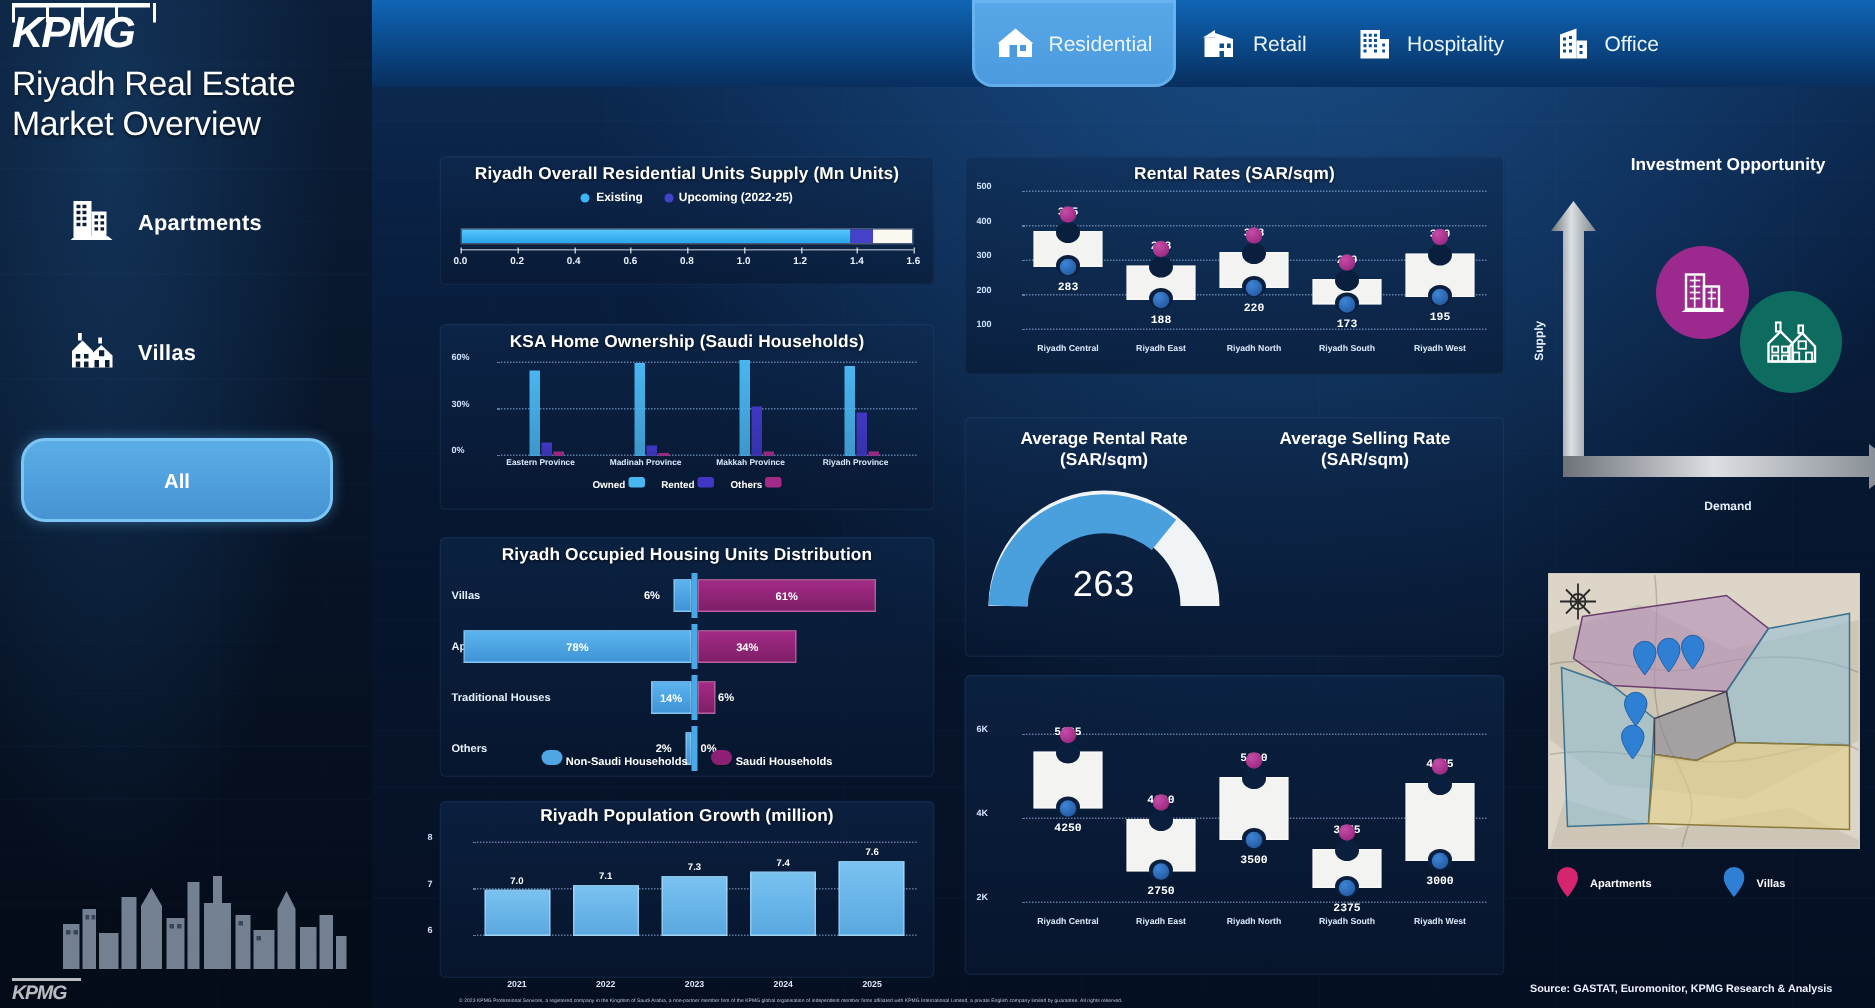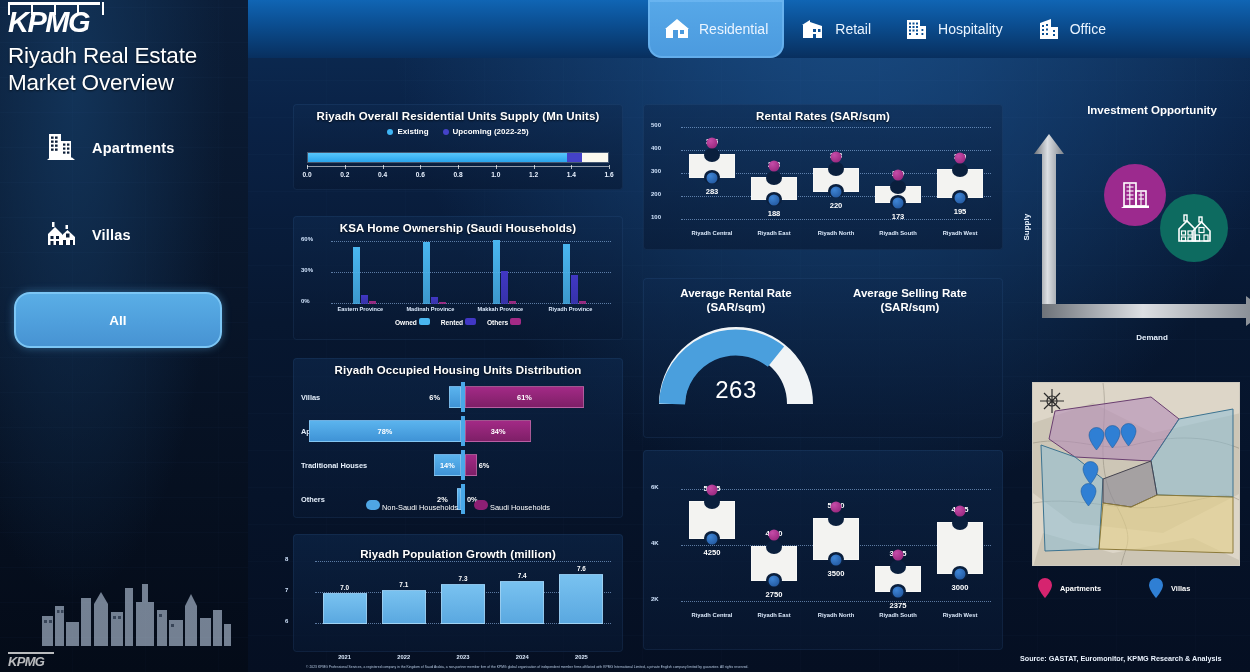--- a/index.html
+++ b/index.html
@@ -145,38 +145,38 @@
     background:#49a8e8; }
   .dist-left { position:absolute; right:calc(100% - 160px); top:4px; height:22px;
     background:linear-gradient(180deg,#5bb4ee,#3f93d6); border:1px solid rgba(255,255,255,.25);
     display:flex; align-items:center; justify-content:center; }
   .dist-right { position:absolute; left:164px; top:4px; height:22px;
     background:linear-gradient(180deg,#a32a86,#7e1f67); border:1px solid rgba(255,255,255,.25);
     display:flex; align-items:center; justify-content:center; }
   .dist-val { font-size:7.4px; font-weight:700; color:#fff; }
   .dist-val.out-l { position:absolute; top:50%; transform:translateY(-50%); color:#fff; }
   .dist-legend { position:absolute; left:0; right:0; bottom:6px; display:flex;
-    justify-content:center; gap:16px; font-size:7.4px; font-weight:400; align-items:center; }
+    justify-content:center; gap:16px; font-size:7.4px; font-weight:700; align-items:center; }
   .dist-legend .pill { width:14px; height:10px; border-radius:6px; display:inline-block; }
 
   
   #popPanel { left:45px; top:534px; width:330px; height:118px; }
   .pop-plot { position:absolute; left:22px; right:12px; top:28px; height:62px; }
   .popbar { position:absolute; bottom:0; width:44px;
     background:linear-gradient(180deg,#79c2f0,#5aa8e0); border:1px solid rgba(255,255,255,.3); }
   .popval { position:absolute; transform:translateX(-50%); font-size:6.4px;
     font-weight:700; color:#fff; }
   .popx { position:absolute; transform:translateX(-50%); font-size:5.8px;
     font-weight:700; color:#dbe9fb; top:92px; }
 
   
   #rentPanel { left:395px; top:104px; width:360px; height:146px; }
   #sellPanel { left:395px; top:450px; width:360px; height:200px; }
   .db-plot { position:absolute; }
-  .db-col { position:absolute; bottom:0; }
+  .db-col { position:absolute; bottom:0;font-family:Liberation Mono, monospace; }
   .db-bar { position:absolute; left:0; width:46px; background:#f3f3f1;
     border:1px solid rgba(255,255,255,.4); }
   .db-bar::before { content:""; position:absolute; left:50%; top:-7px;
     transform:translateX(-50%); width:16px; height:14px; border-radius:50%;
     background:#0a1f3d; }
   .db-bar::after { content:""; position:absolute; left:50%; bottom:-7px;
     transform:translateX(-50%); width:16px; height:14px; border-radius:50%;
     background:#0a1f3d; }
   .db-hi { position:absolute; left:50%; transform:translate(-50%,-50%);
     width:11px; height:11px; border-radius:50%;
@@ -511,21 +511,21 @@
             <span class="dist-val out-l" style="left: 166px;">0%</span>
           </div>
         </div>
       <div class="dist-legend">
         <span><i class="pill" style="background:#4fa6e4"></i> <span>Non-Saudi Households</span></span>
         <span><i class="pill" style="background:#8d1f74"></i> <span>Saudi Households</span></span>
       </div>
     </div>
 
     <div class="panel" id="popPanel">
-      <div class="ptitle" style="padding-top:14px">Riyadh Population Growth (million)</div>
+      <div class="ptitle" style="padding-top:4px">Riyadh Population Growth (million)</div>
       <div class="pop-plot" id="popPlot">
           <div class="gl" style="bottom: 0px;"></div>
           <div class="ylab" style="bottom: -3px;">6</div>
           <div class="gl" style="bottom: 31px;"></div>
           <div class="ylab" style="bottom: 28px;">7</div>
           <div class="gl" style="bottom: 62px;"></div>
           <div class="ylab" style="bottom: 59px;">8</div>
           <div class="popbar" style="left: calc(10% - 22px); height: 31px;"></div>
           <div class="popval" style="left: 10%; bottom: 33px;">7.0</div>
           <div class="popx" style="left: 10%;">2021</div>

